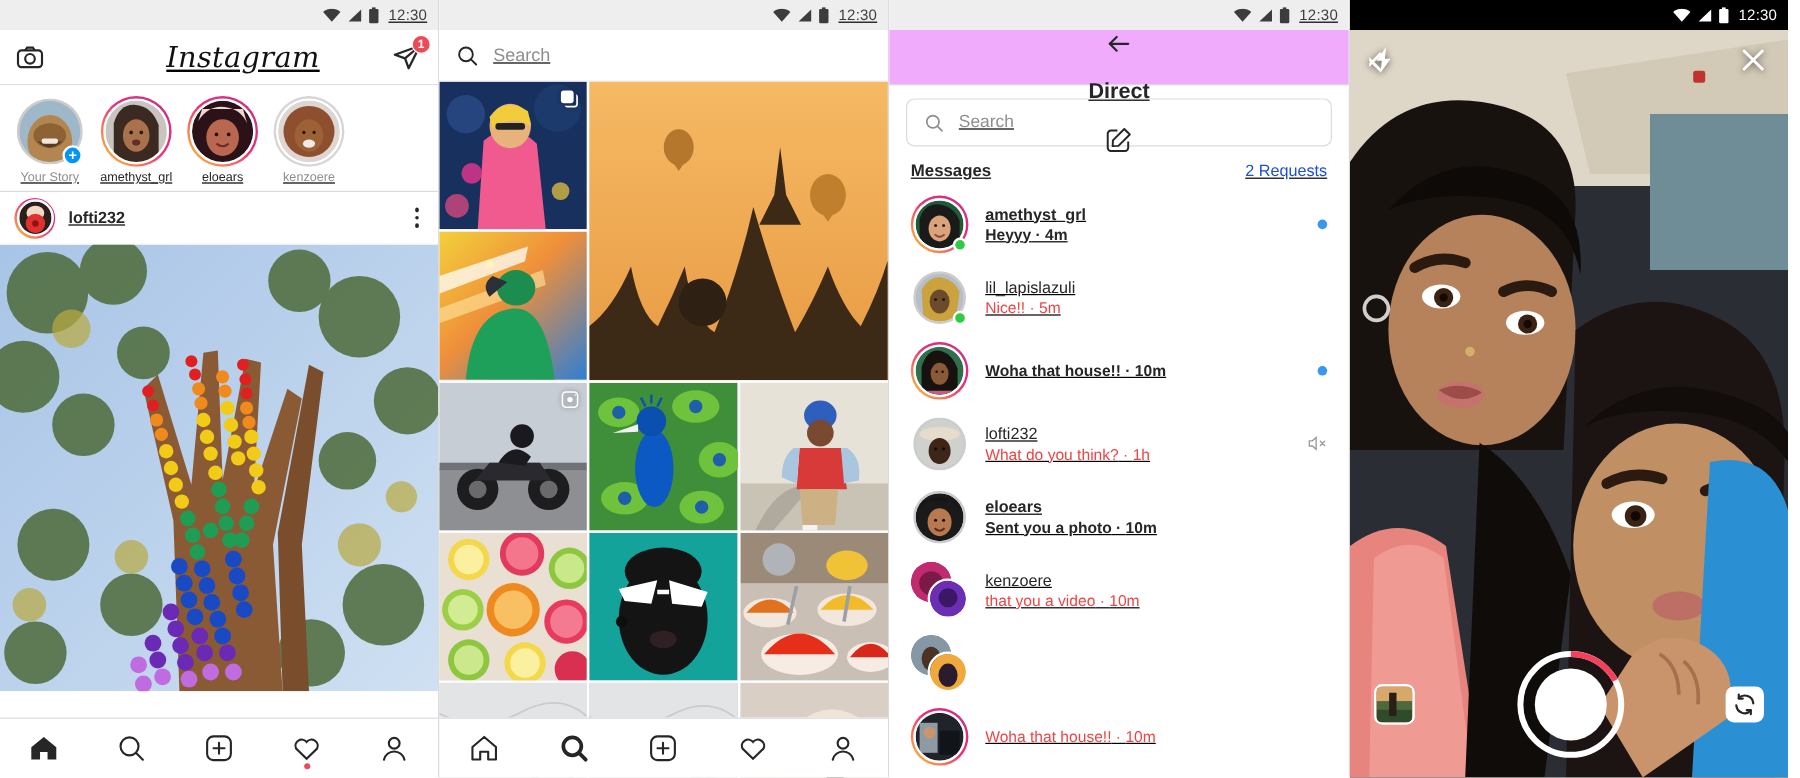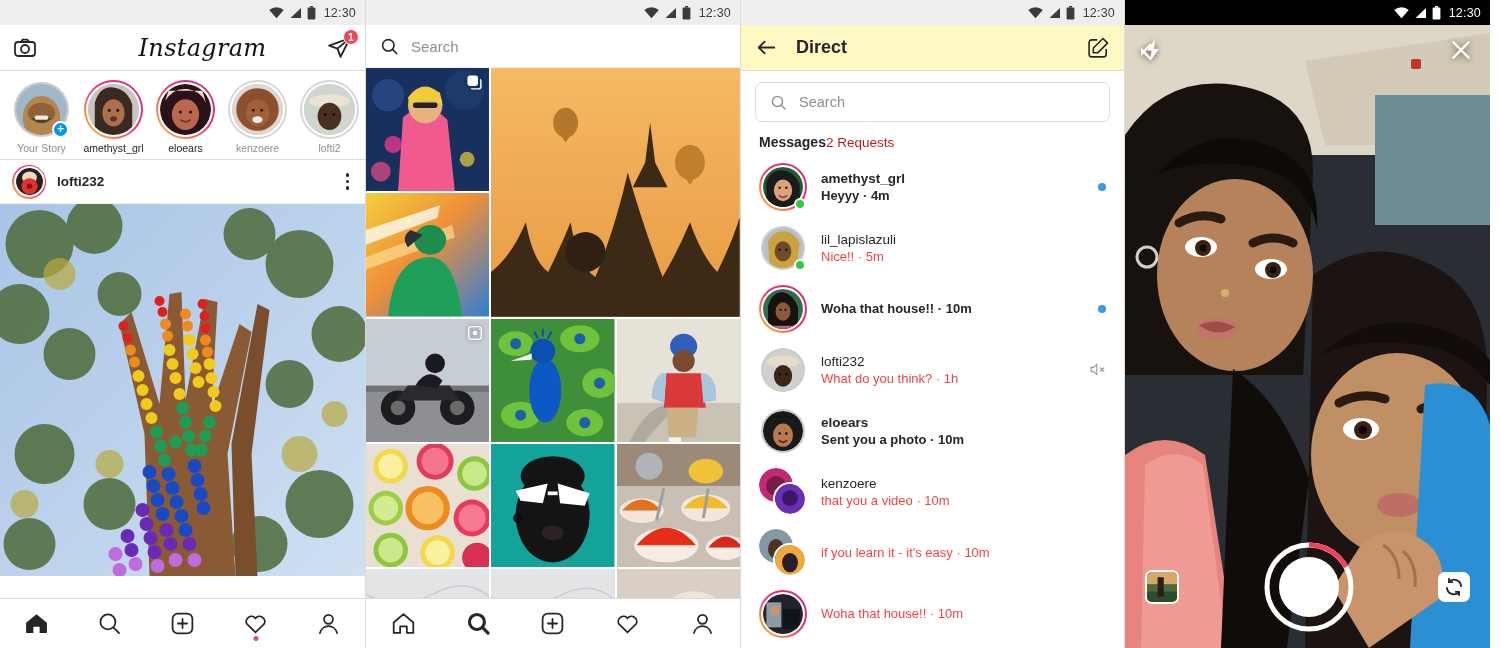--- a/index.html
+++ b/index.html
@@ -2,21 +2,21 @@
 <html><head>
 <meta charset="utf-8">
 <style>
   * { box-sizing: border-box; margin: 0; padding: 0; }
   html, body {
     width: 1500px; height: 648px;
     background: #fff;
     font-family: "Liberation Sans", sans-serif;
     overflow: hidden;
   }
-  .screens { display: flex; width: 1500px; height: 648px; }
+  .screens { display: flex; width: 1500px; height: 648px; text-decoration: underline; }
   .panel { position: relative; height: 648px; overflow: hidden; background: #fff; flex: 0 0 auto; }
   .p1 { width: 366px; border-right: 1px solid #dbdbdb; }
   .p2 { width: 375px; border-right: 1px solid #dbdbdb; }
   .p3 { width: 384px; border-right: 1px solid #dbdbdb; }
   .p4 { width: 365px; background: #000; }
 
   
   .statusbar {
     height: 25px; display: flex; align-items: center; justify-content: flex-end;
     padding-right: 9px; gap: 5px;
@@ -79,31 +79,31 @@
   
   .search-bar { height: 43px; display: flex; align-items: center; gap: 12px; padding: 0 14px; background: #fff; border-bottom: 1px solid #efefef; }
   .search-ph { color: #8e8e8e; font-size: 15px; }
   .grid { display: grid; grid-template-columns: repeat(3, 1fr); gap: 2px; width: 100%; }
   .cell { position: relative; width: 100%; aspect-ratio: 1/1; overflow: hidden; background: #ddd; }
   .cell.big { grid-column: span 2; grid-row: span 2; aspect-ratio: 1/1; }
   .cell svg { width: 100%; height: 100%; display: block; }
   .cell-badge { position: absolute; top: 6px; right: 6px; color: #fff; filter: drop-shadow(0 0 2px rgba(0,0,0,.4)); }
 
   
-  .dm-header { height: 46px; display: flex; align-items: center; padding: 0 14px; gap: 18px; background: #fef9c3; border-bottom: 1px solid #dbdbdb; }
+  .dm-header { height: 46px; display: flex; align-items: center; padding: 0 14px; gap: 18px; background: #f0abfc; border-bottom: 1px solid #dbdbdb; flex-direction: column; }
   .dm-title { font-size: 18px; font-weight: bold; color: #262626; flex: 1; }
   .dm-searchwrap { padding: 11px 14px 7px 14px; }
   .dm-searchbox {
     height: 40px; border: 1px solid #dbdbdb; border-radius: 7px;
     display: flex; align-items: center; gap: 12px; padding: 0 14px;
     background: #fff; color: #8e8e8e; font-size: 14.5px;
   }
-  .dm-sectionrow { display: flex; align-items: center; justify-content: flex-start; padding: 5px 18px 6px 18px; }
+  .dm-sectionrow { display: flex; align-items: center; justify-content: space-between; padding: 5px 18px 6px 18px; }
   .dm-sectiontitle { font-size: 14px; font-weight: bold; color: #262626; }
-  .dm-requests { font-size: 13.5px; color: #b91c1c; font-weight: 500; }
+  .dm-requests { font-size: 13.5px; color: #1d4ed8; font-weight: 500; }
   .dm-list { }
   .dm-item { display: flex; align-items: center; gap: 14px; padding: 8px 18px; height: 61px; }
   .dm-avwrap { position: relative; width: 48px; height: 48px; flex: 0 0 48px; }
   .dm-avwrap .ring { width: 48px; height: 48px; padding: 2px; }
   .online-dot { position: absolute; right: 1px; bottom: 1px; width: 12px; height: 12px; border-radius: 50%; background: #2ecc40; border: 2px solid #fff; }
   .dm-text { flex: 1; min-width: 0; }
   .dm-user { font-size: 13.5px; color: #262626; margin-bottom: 2px; }
   .dm-user.unread { font-weight: bold; }
   .dm-preview { font-size: 13px; color: #ef4444; white-space: nowrap; overflow: hidden; text-overflow: ellipsis; }
   .dm-preview.unread { color: #262626; font-weight: bold; }
@@ -220,34 +220,20 @@
                 <rect width="60" height="60" fill="#ded6d0"></rect>
                 <circle cx="30" cy="30" r="25" fill="#8d4f2d"></circle>
                 <ellipse cx="30" cy="34" rx="14" ry="16" fill="#9c6137"></ellipse>
                 <circle cx="25" cy="31" r="1.6" fill="#2b1209"></circle>
                 <circle cx="35" cy="31" r="1.6" fill="#2b1209"></circle>
                 <ellipse cx="30" cy="42" rx="6" ry="4" fill="#f2eae4"></ellipse>
               </svg>
         </div>
           </div>
         <div class="story-name muted">kenzoere</div>
-      </div>
-      <div class="story">
-        <div class="ring seen">
-            <div class="inner">
-          <svg class="av" viewBox="0 0 60 60">
-                <rect width="60" height="60" fill="#cfd6cf"></rect>
-                <ellipse cx="30" cy="20" rx="24" ry="8" fill="#eae3d5"></ellipse>
-                <ellipse cx="30" cy="38" rx="14" ry="16" fill="#4a2e1f"></ellipse>
-                <circle cx="25" cy="36" r="1.7" fill="#140a05"></circle>
-                <circle cx="35" cy="36" r="1.7" fill="#140a05"></circle>
-              </svg>
-        </div>
-          </div>
-        <div class="story-name muted">lofti2</div>
       </div>
     </div>
 
     <div class="post-head">
       <div class="ring unseen">
           <div class="inner">
         <svg class="av" viewBox="0 0 40 40">
               <rect width="40" height="40" fill="#2b1f1c"></rect>
               <ellipse cx="20" cy="14" rx="11" ry="9" fill="#f2d9c6"></ellipse>
               <circle cx="20" cy="27" r="12" fill="#e03030"></circle>
@@ -917,21 +903,20 @@
               </div>
             <div class="s2">
                 <svg class="av" viewBox="0 0 34 34">
                   <rect width="34" height="34" fill="#f0a93c"></rect>
                   <ellipse cx="17" cy="20" rx="9" ry="11" fill="#2b1b2e"></ellipse>
                 </svg>
               </div>
           </div>
         </div>
         <div class="dm-text">
-          <div class="dm-preview"><span>if you learn it - it's easy</span> · <span>10m</span></div>
         </div>
       </div>
 
       <div class="dm-item">
         <div class="dm-avwrap">
             <div class="ring unseen">
               <div class="inner">
           <svg class="av" viewBox="0 0 48 48">
                   <rect width="48" height="48" fill="#20242a"></rect>
                   <rect x="4" y="10" width="18" height="30" fill="#8e9aa4"></rect>

